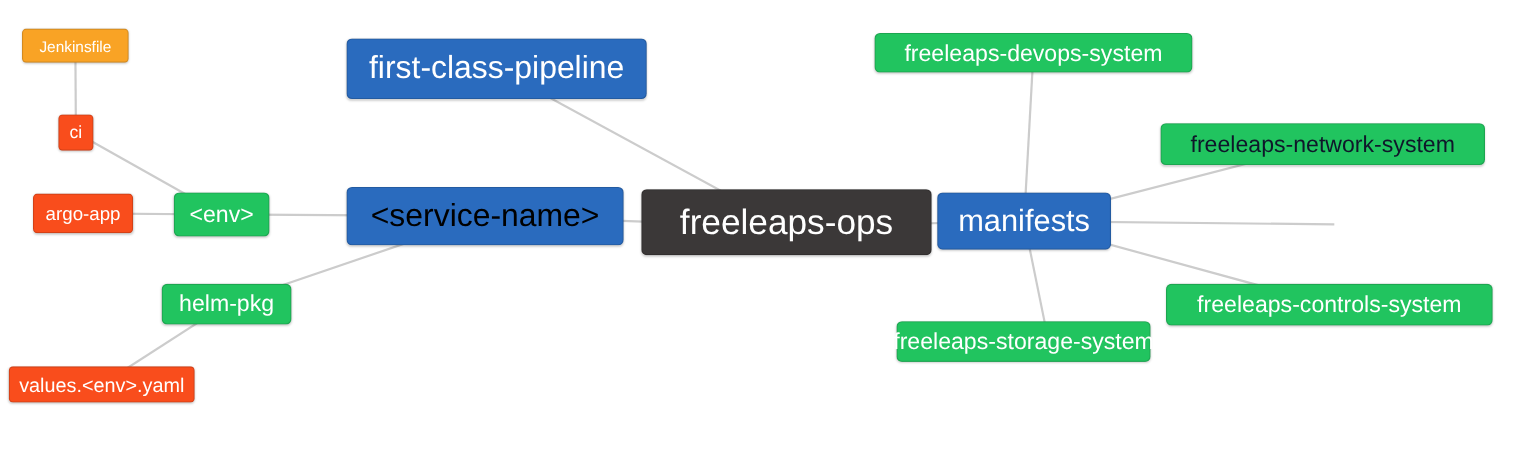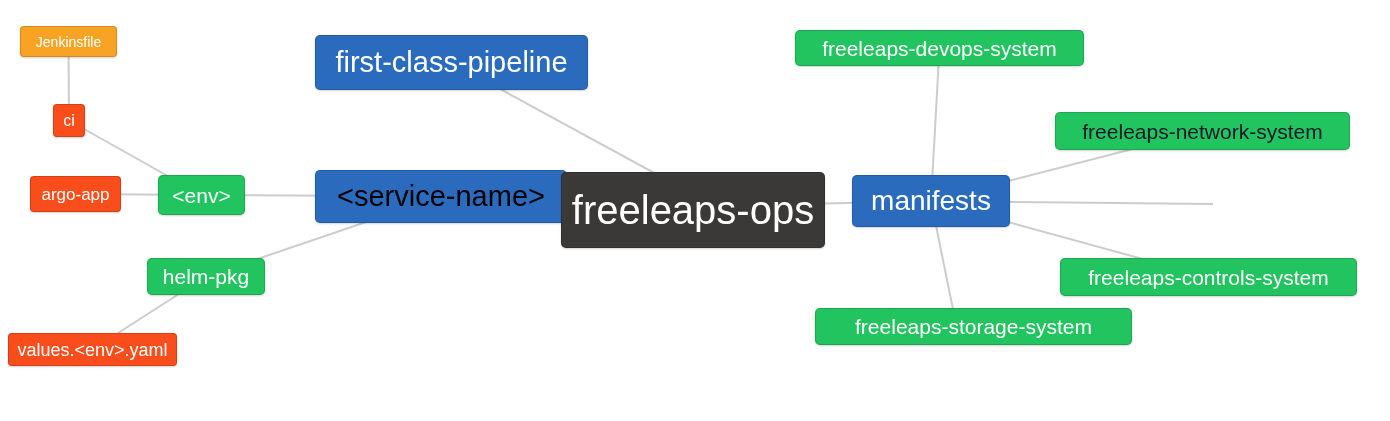--- a/index.html
+++ b/index.html
@@ -39,27 +39,27 @@
   }
   
   .n-jenkinsfile          { left: 20px;   top: 26px;  width: 97px;  height: 31px; font-size: 14px; border-radius: 4px; }
   .n-ci                   { left: 53px;   top: 104px; width: 32px;  height: 33px; font-size: 16px; border-radius: 4px; }
   .n-argo-app             { left: 30px;   top: 176px; width: 91px;  height: 36px; font-size: 17px; border-radius: 4px; }
   .n-env                  { left: 158px;  top: 175px; width: 87px;  height: 40px; font-size: 21px; text-align: center; }
   .n-helm-pkg             { left: 147px;  top: 258px; width: 118px; height: 37px; font-size: 21px; }
   .n-values-env-yaml      { left: 8px;    top: 333px; width: 169px; height: 33px; font-size: 18px; border-radius: 4px; }
   .n-first-class-pipeline { left: 315px;  top: 35px;  width: 273px; height: 55px; font-size: 29px; }
   .n-service-name         { left: 315px;  top: 170px; width: 252px; height: 53px; font-size: 29px; }
-  .n-freeleaps-ops        { left: 561px;  top: 172px; width: 264px; height: 76px; font-size: 40px; }
+  .n-freeleaps-ops        { left: 583px;  top: 172px; width: 264px; height: 60px; font-size: 32px; }
   .n-manifests            { left: 852px;  top: 175px; width: 158px; height: 52px; font-size: 28px; }
   .n-devops-system        { left: 795px;  top: 30px;  width: 289px; height: 36px; font-size: 21px; }
   .n-network-system       { left: 1055px; top: 112px; width: 295px; height: 38px; font-size: 21px; }
   .n-monitoring-system    { left: 1052px; top: 185px; width: 322px; height: 38px; font-size: 21px; }
   .n-controls-system      { left: 1060px; top: 258px; width: 297px; height: 38px; font-size: 21px; }
-  .n-storage-system       { left: 815px;  top: 308px; width: 317px; height: 37px; font-size: 21px; }
+  .n-storage-system       { left: 815px;  top: 292px; width: 231px; height: 37px; font-size: 21px; }
 </style>
 </head>
 <body>
 
 <div id="canvas">
   <svg id="edge-layer">
       <line x1="68.5" y1="41.5" x2="69" y2="120.5" stroke="#CCCCCC" stroke-width="2"></line>
       <line x1="69" y1="120.5" x2="201.5" y2="195" stroke="#CCCCCC" stroke-width="2"></line>
       <line x1="75.5" y1="194" x2="201.5" y2="195" stroke="#CCCCCC" stroke-width="2"></line>
       <line x1="201.5" y1="195" x2="441" y2="196.5" stroke="#CCCCCC" stroke-width="2"></line>

